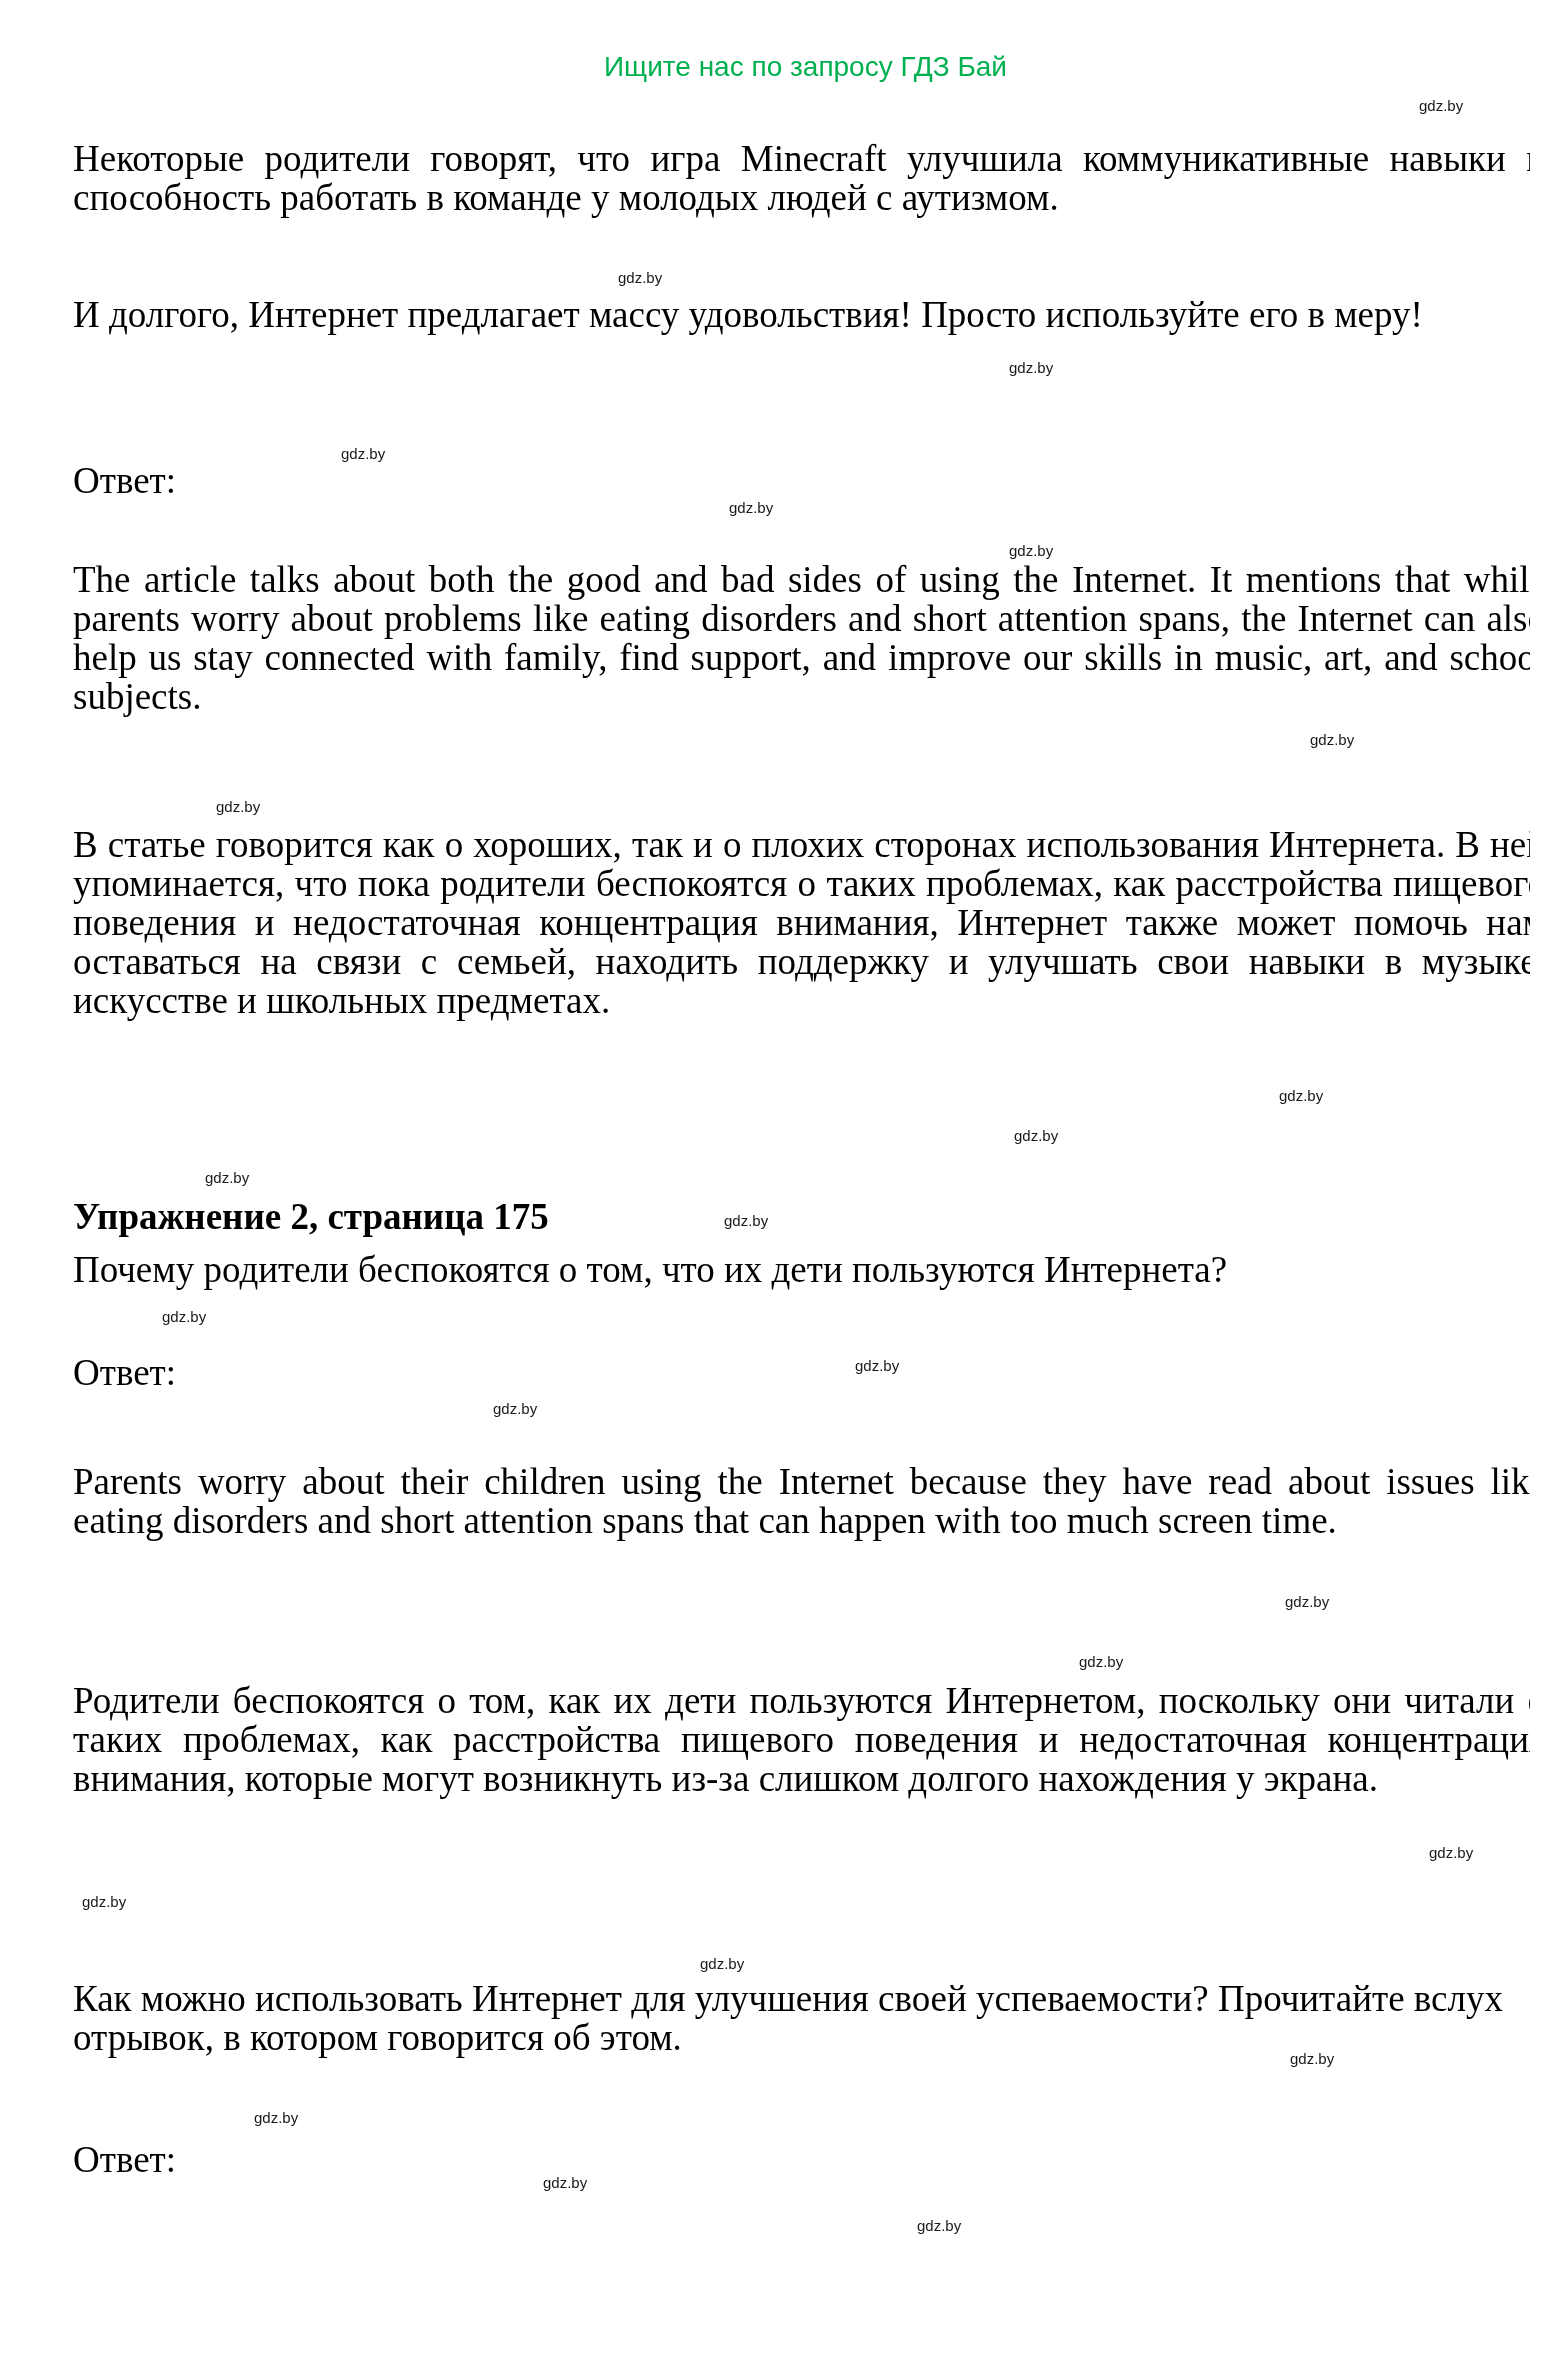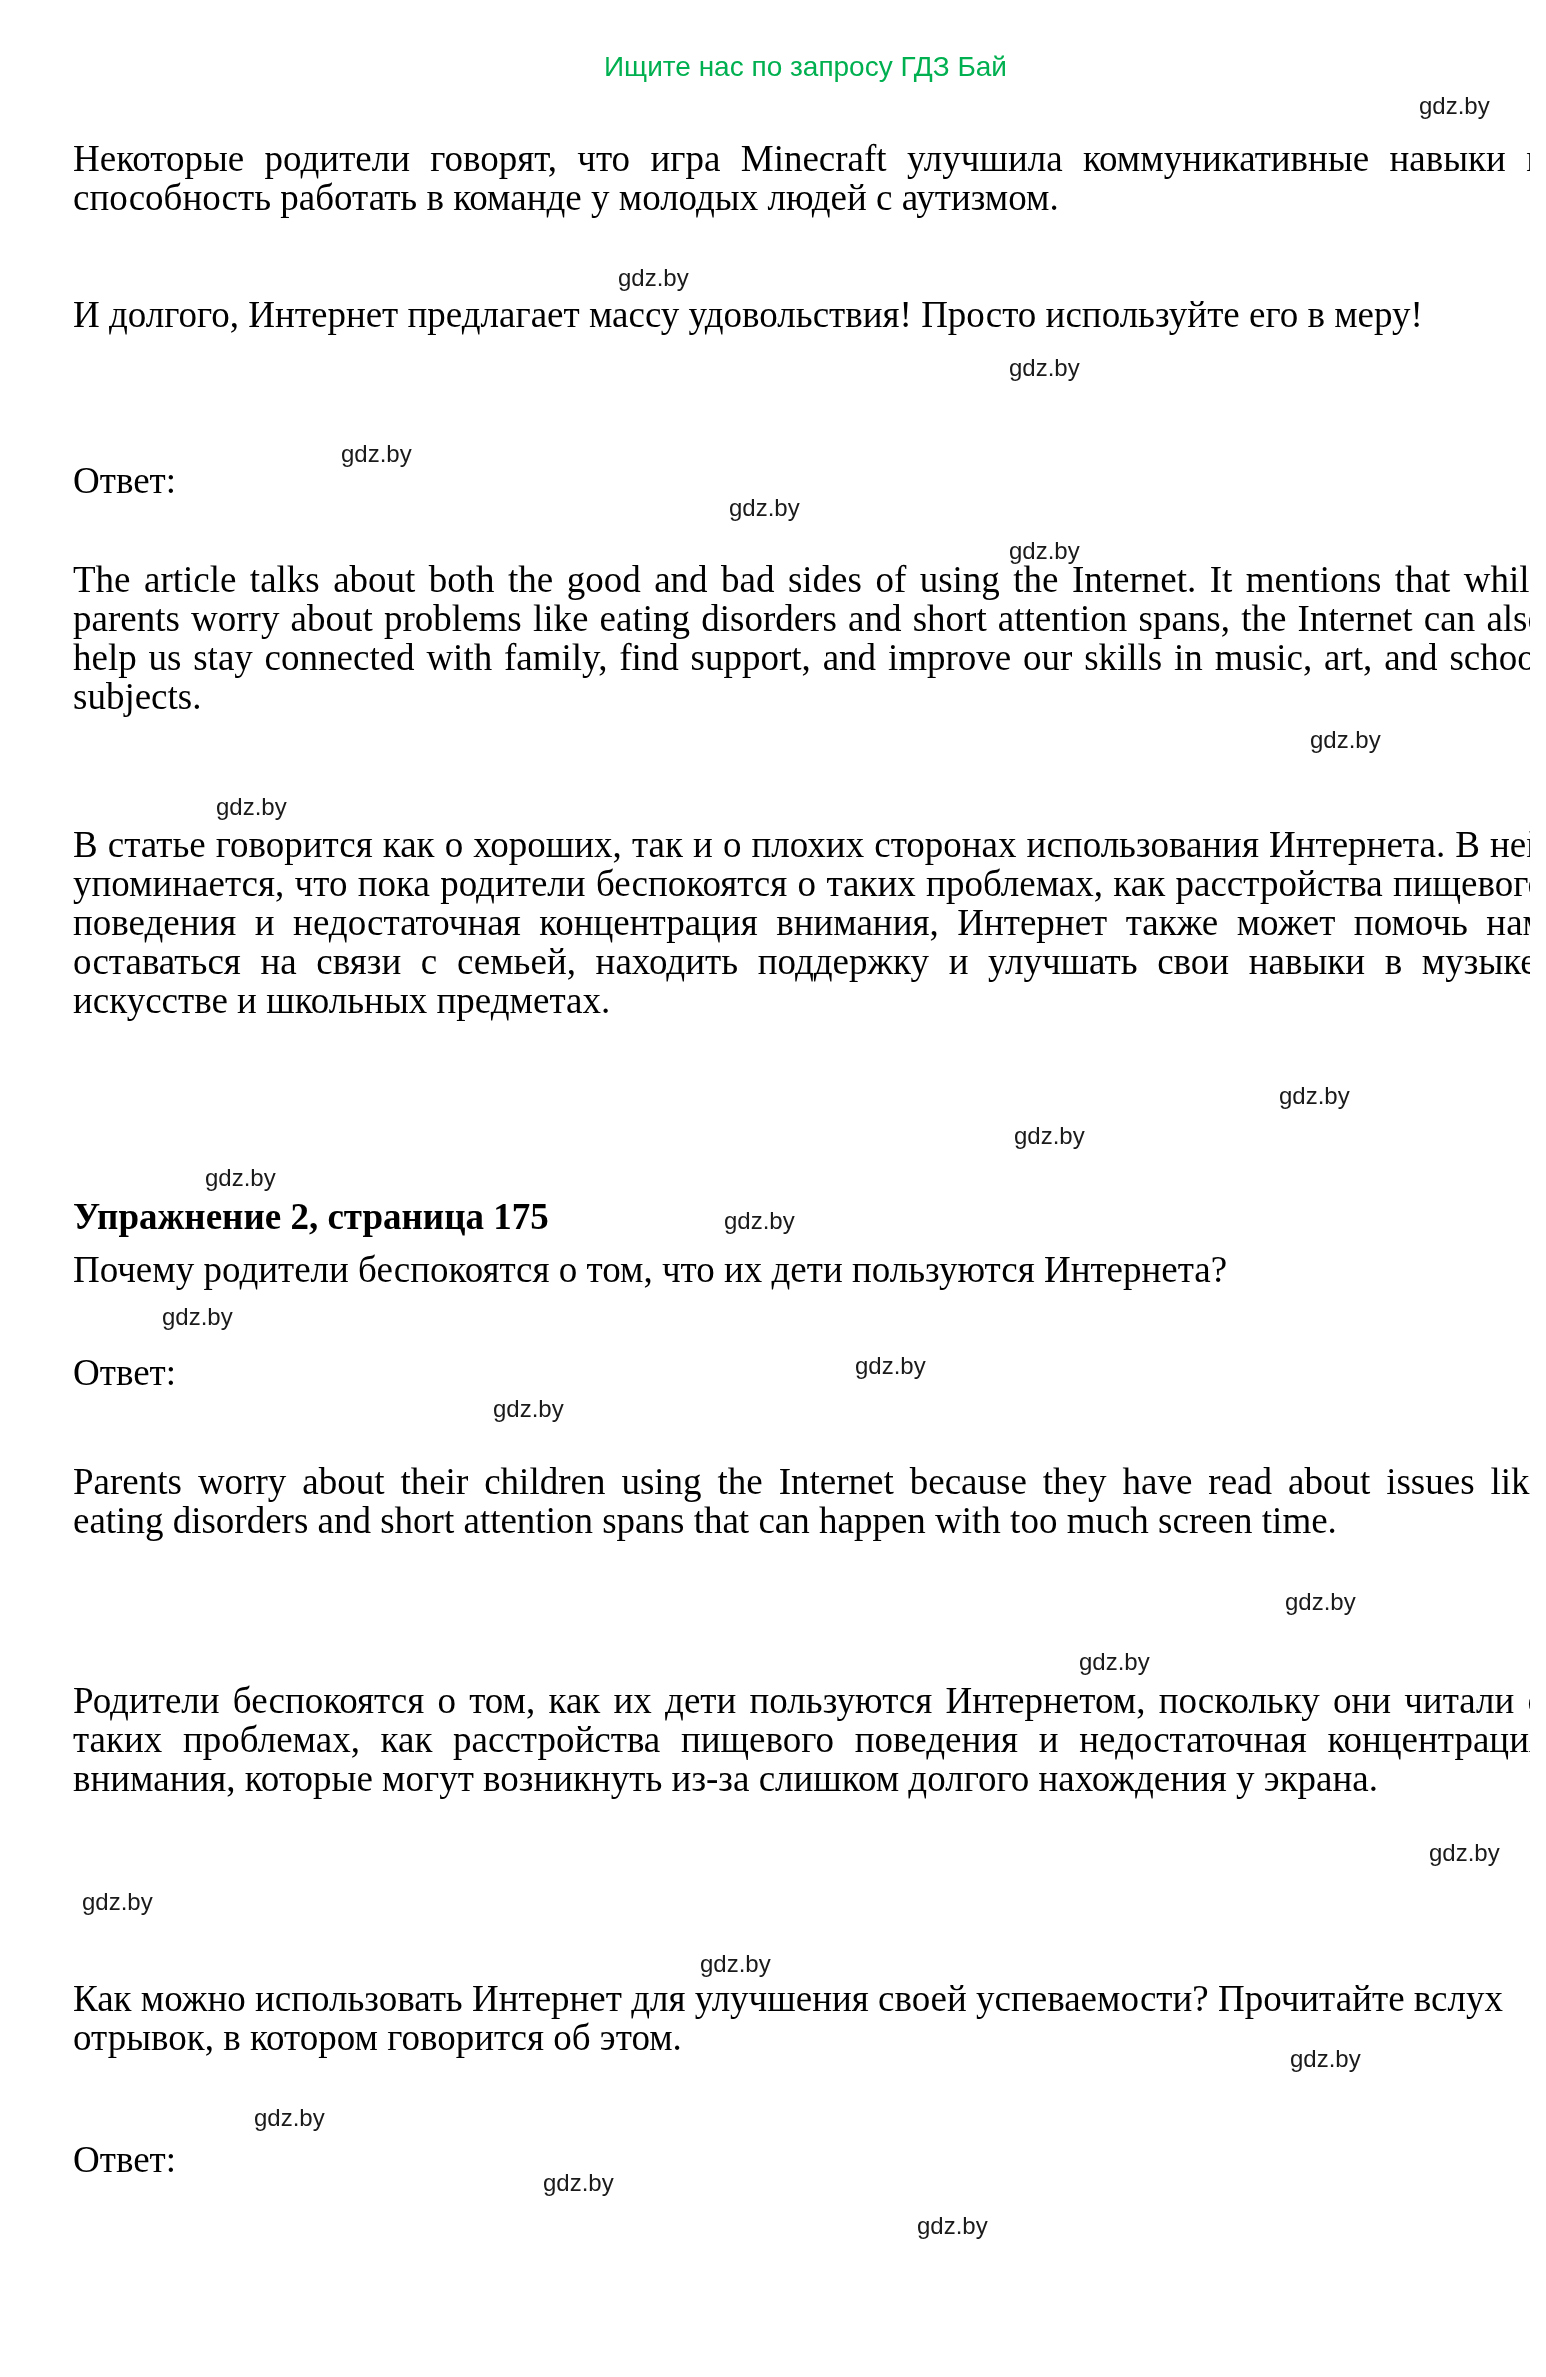--- a/index.html
+++ b/index.html
@@ -31,21 +31,21 @@
     width: 1505px;
     font-size: 37px;
     line-height: 39px;
     color: #000000;
   }
   .just { text-align: justify; }
   .bold { font-weight: bold; }
   .wm {
     position: absolute;
     font-family: "Liberation Sans", sans-serif;
-    font-size: 24px;
+    font-size: 15px;
     line-height: 26px;
     color: #1a1a1a;
     white-space: nowrap;
   }
 </style>
 </head>
 <body>
 
 <div class="page">
 

